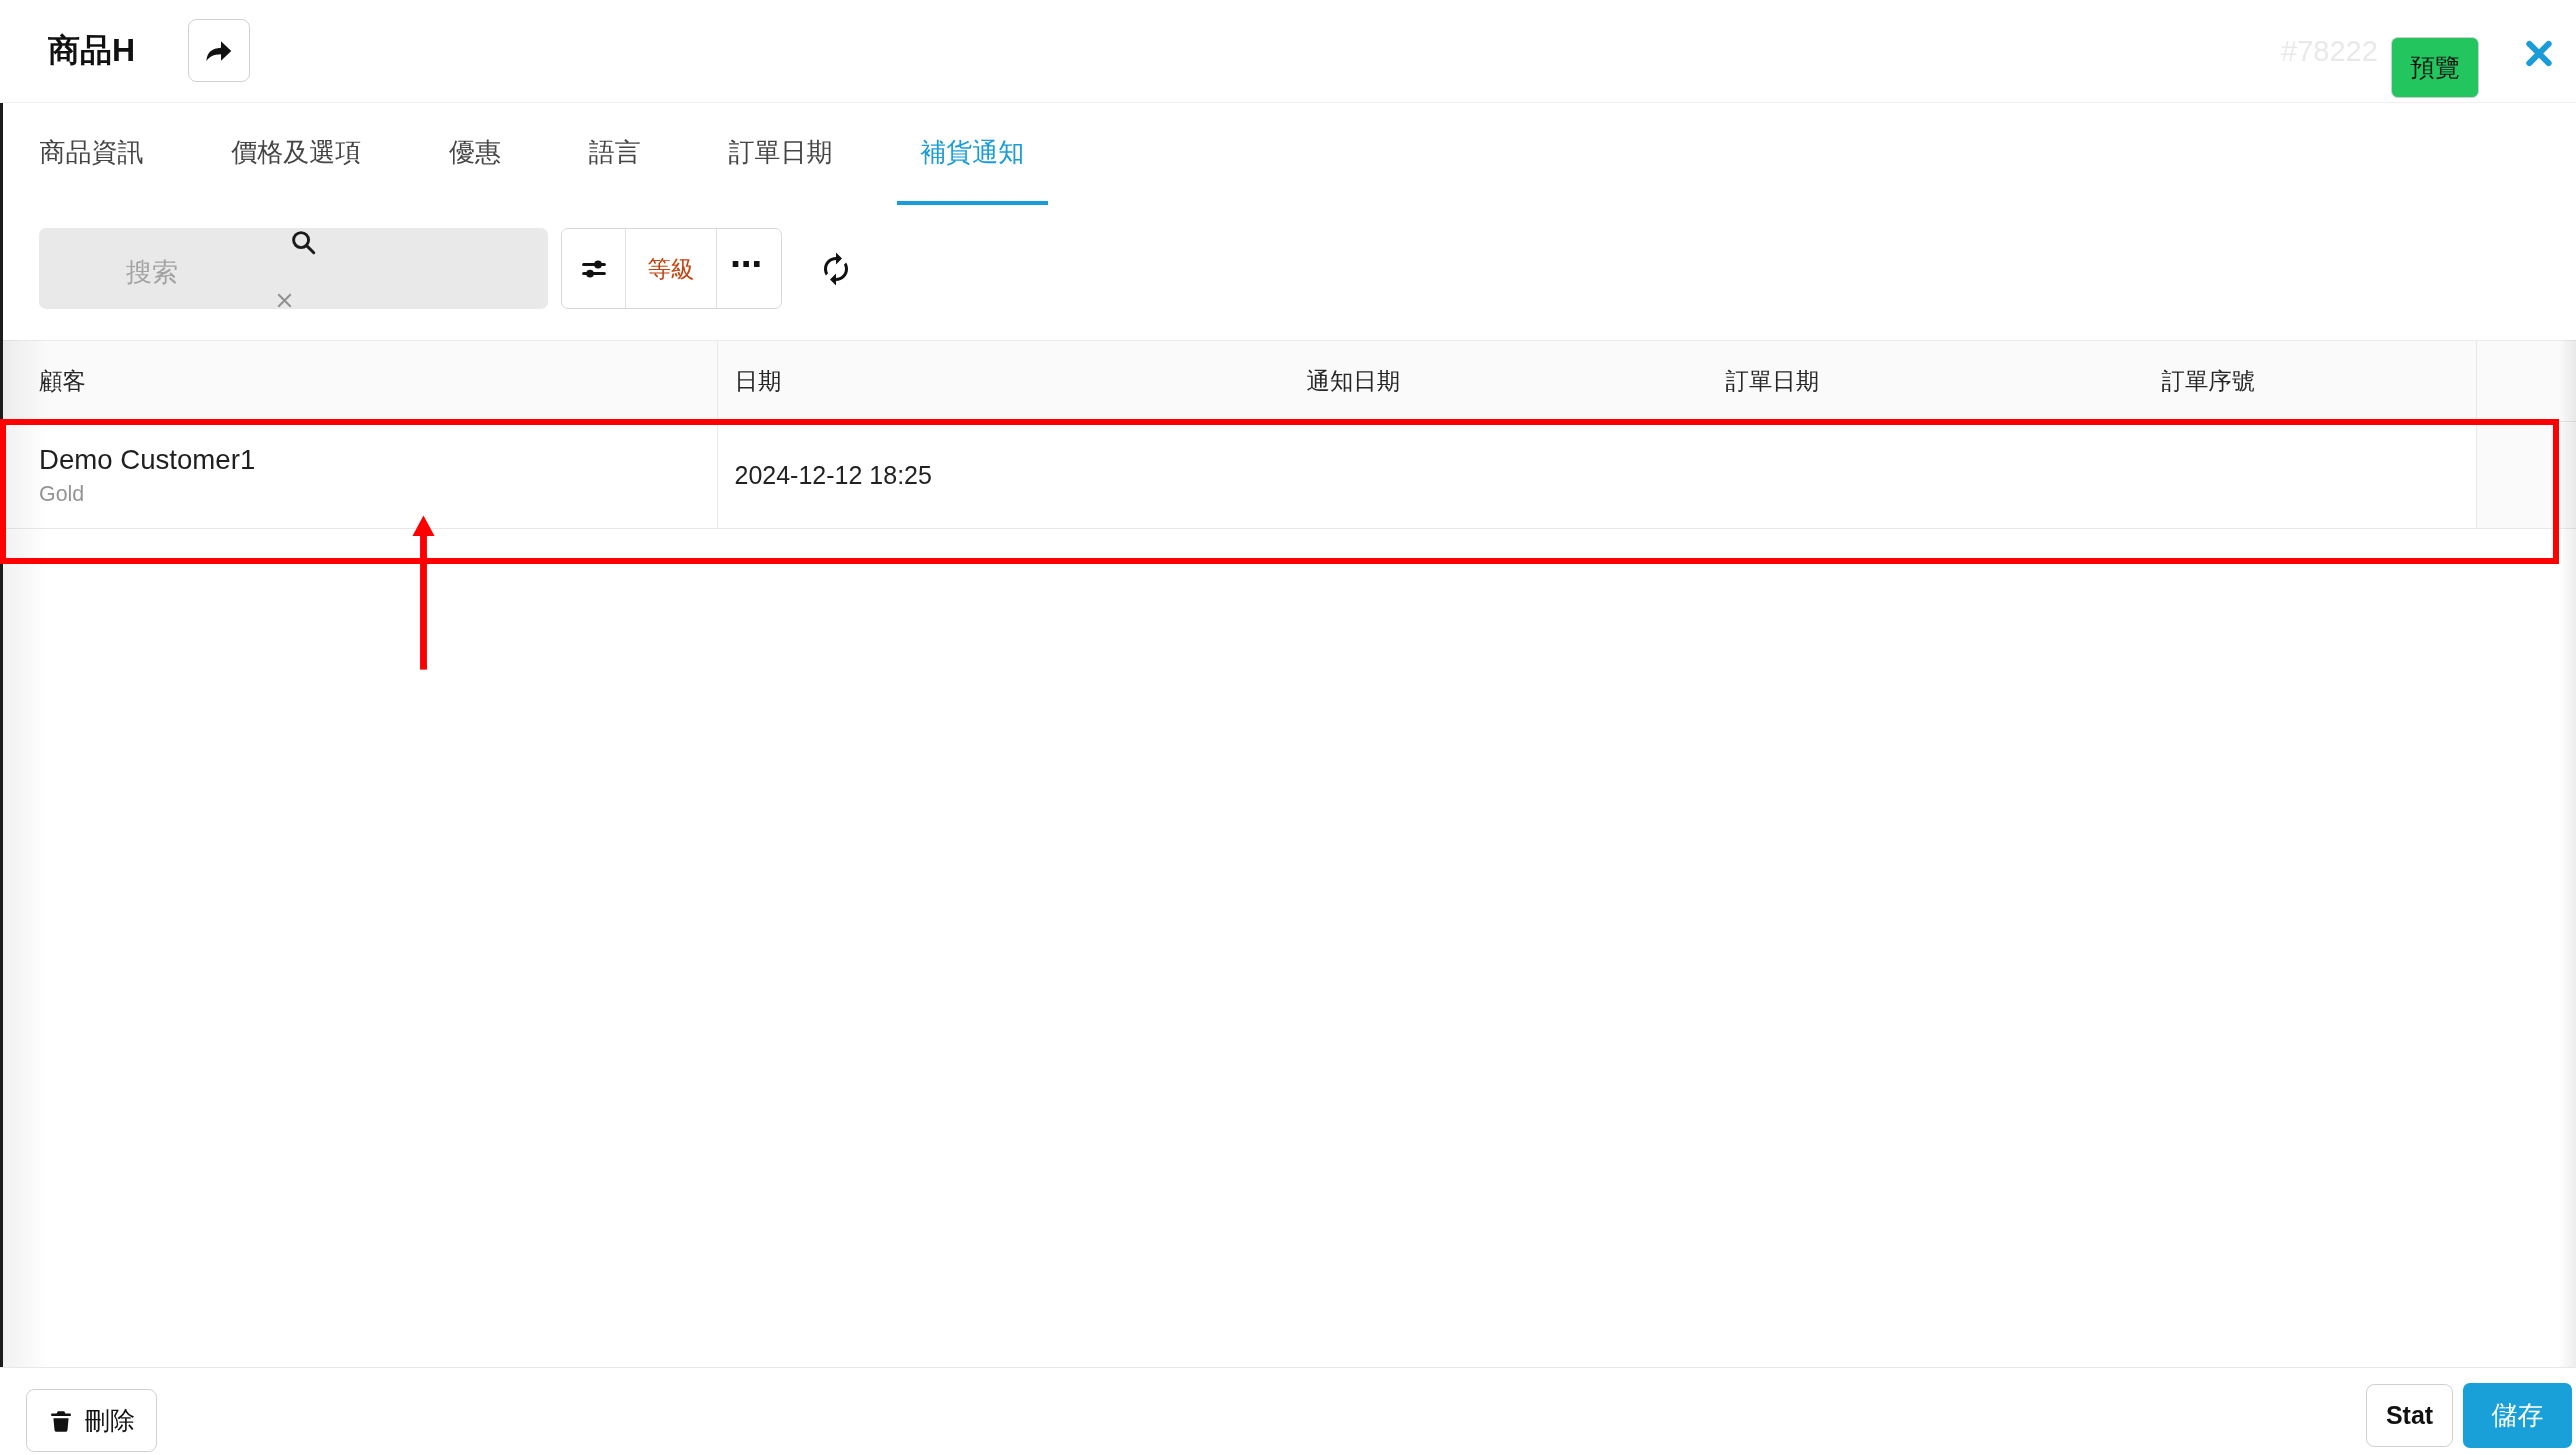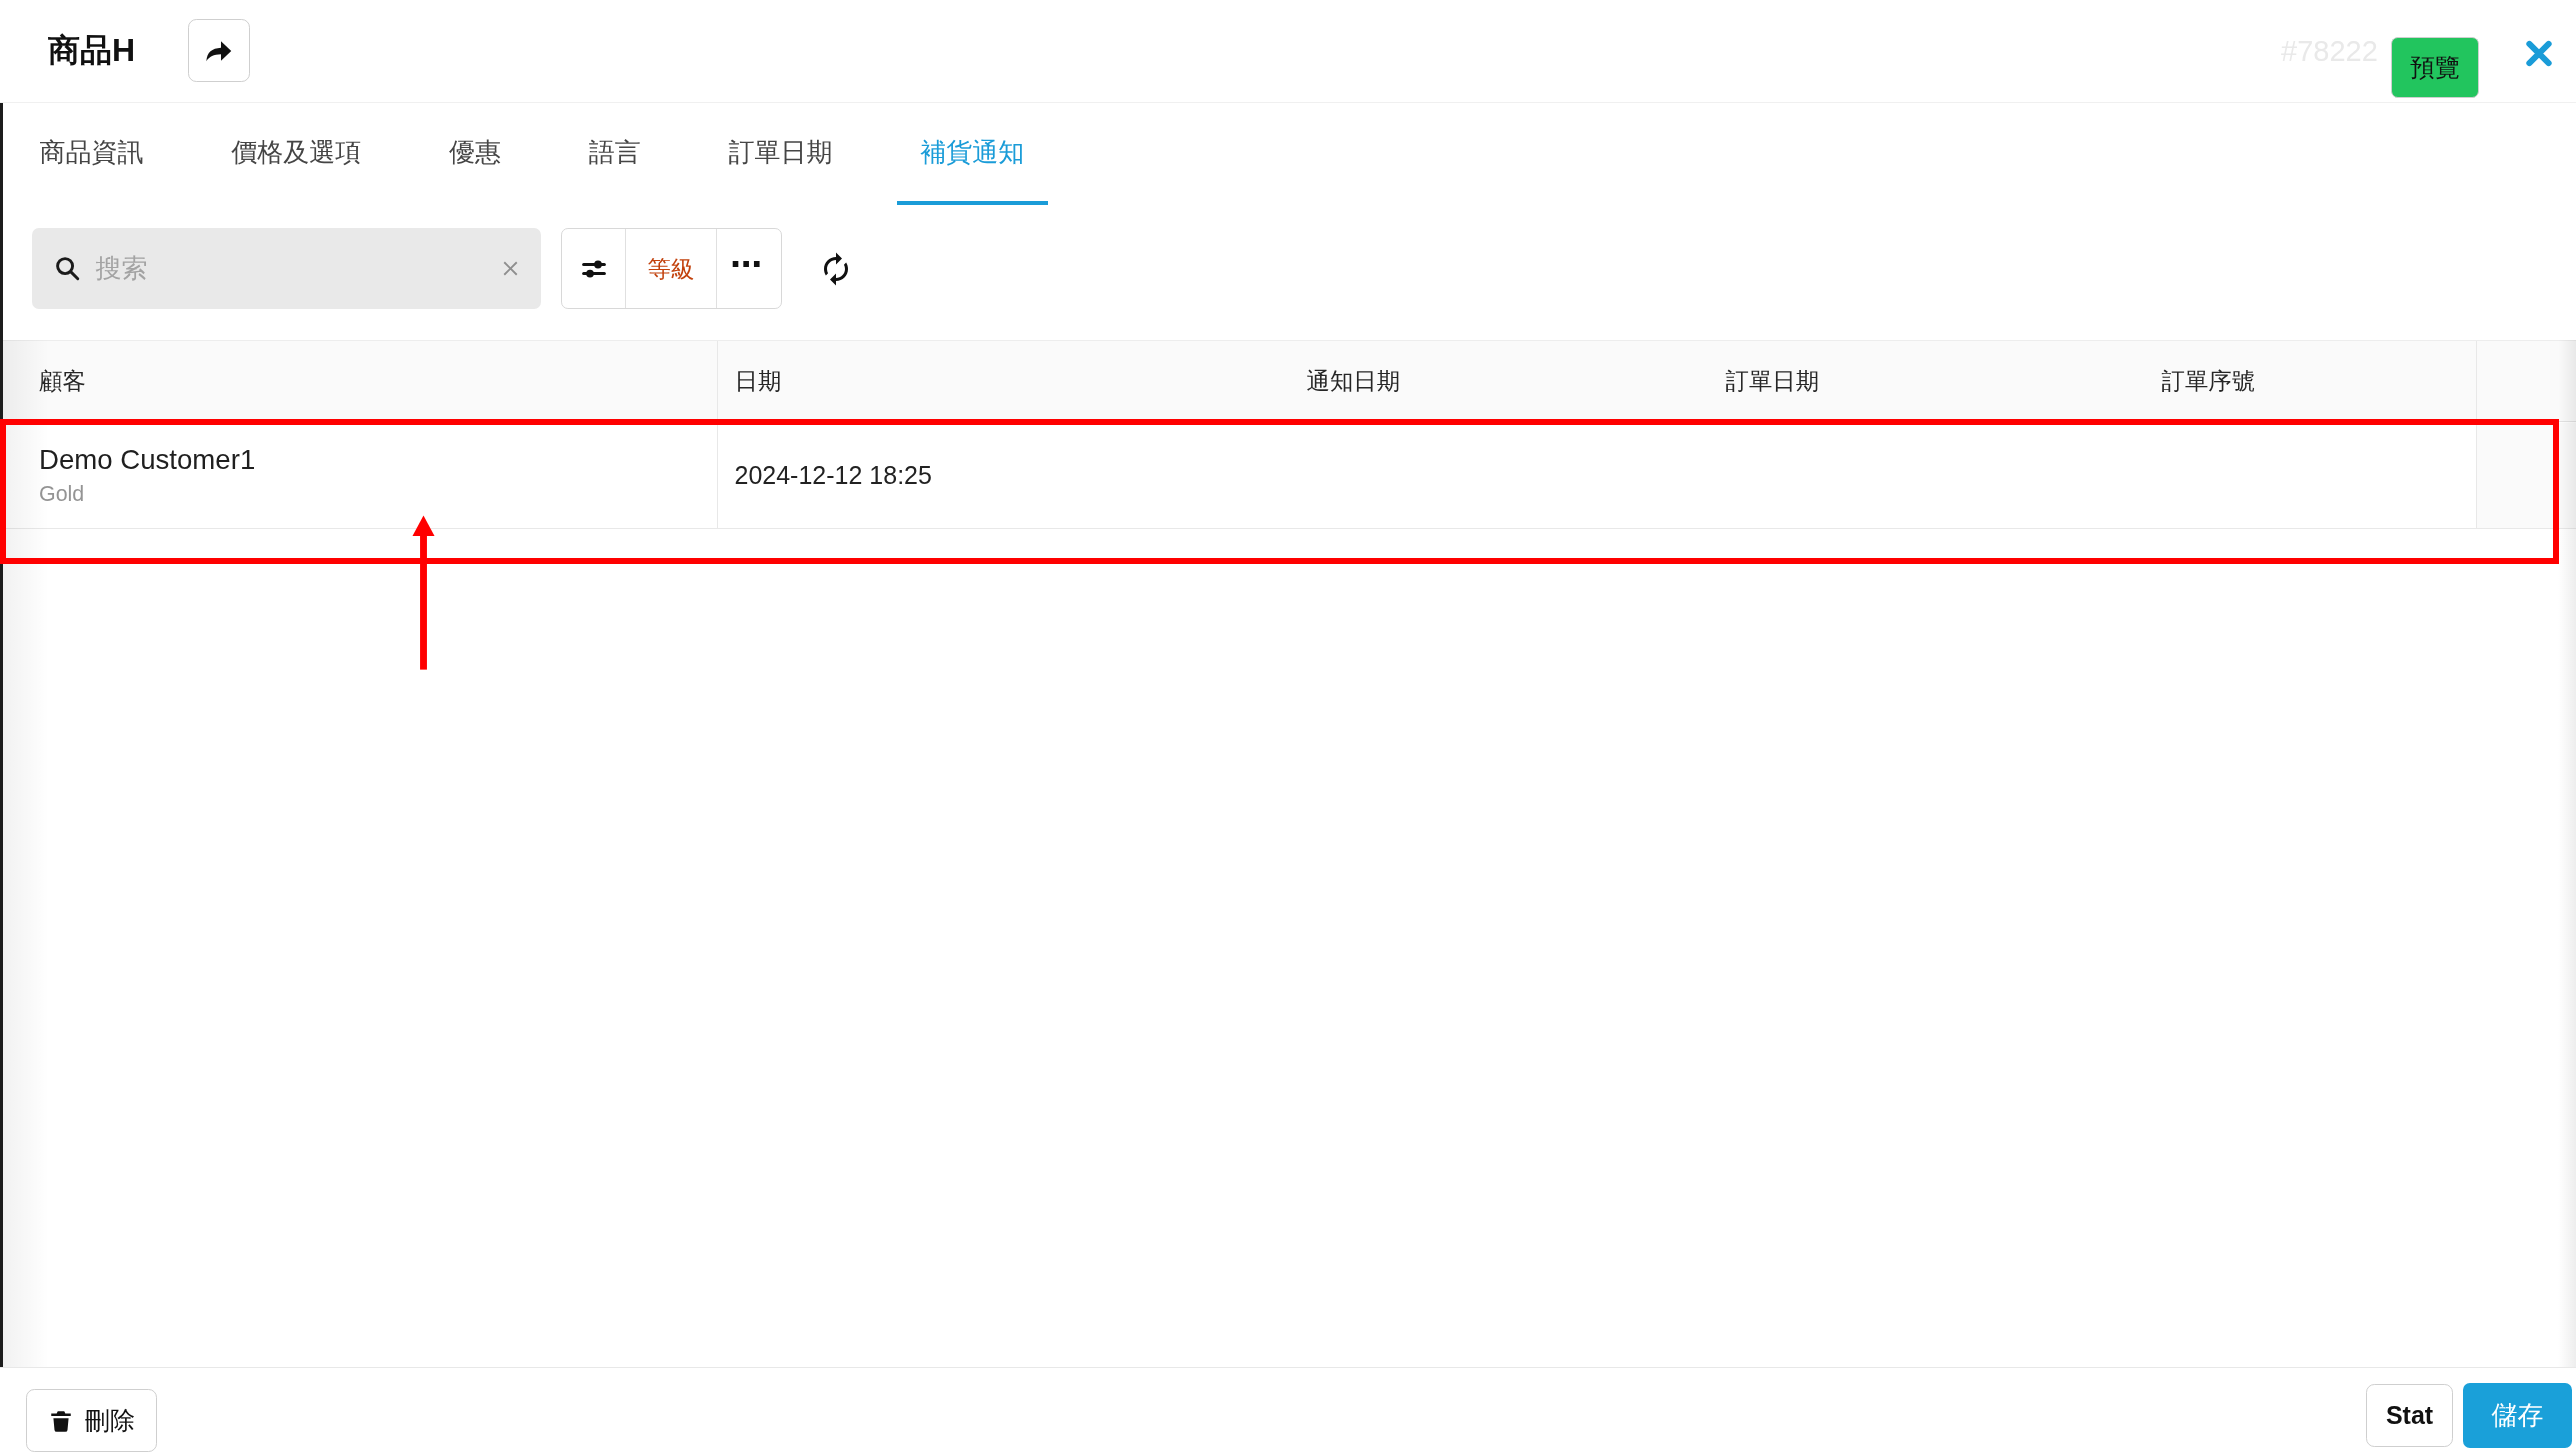--- a/index.html
+++ b/index.html
@@ -28,22 +28,22 @@
                display:flex; align-items:center; justify-content:center; cursor:pointer; z-index:2; }
 
   
   .tabs { position:absolute; left:0; top:103px; width:2576px; height:103px;
           display:flex; padding-left:16px; gap:41px; background:#fff; }
   .tab { height:102px; display:flex; align-items:center; padding:0 23.4px;
          font-size:26px; color:#454545; cursor:pointer; border-bottom:4.8px solid transparent; }
   .tab.active { color:#1a9cd8; border-bottom-color:#1a9cd8; }
 
   
-  .searchbox { position:absolute; left:32px; top:228px; width:509px; height:81px;
-               background:#e9e9e9; border-radius:6.9px; display:flex; align-items:center; }
+  .searchbox { position:absolute; left:39px; top:228px; width:509px; height:81px;
+               background:#e9e9e9; border-radius:6.9px; display:flex; align-items:center;flex-direction:column; }
   .searchbox svg.mag { margin-left:20.7px; flex:0 0 auto; }
   .searchbox input { flex:1; height:100%; background:transparent; border:none; outline:none;
                      font-size:26px; color:#222; padding:0 13.8px;
                      font-family:"Liberation Sans","DejaVu Sans",sans-serif; }
   .searchbox input::placeholder { color:#a3a3a3; }
   .search-clear { margin-right:18px; flex:0 0 auto; cursor:pointer; display:flex; }
 
   .seg-group { position:absolute; left:561px; top:228px; width:221px; height:81px;
                background:#fff; border:1.4px solid #d8d8d8; border-radius:6.9px;
                display:flex; overflow:hidden; }

